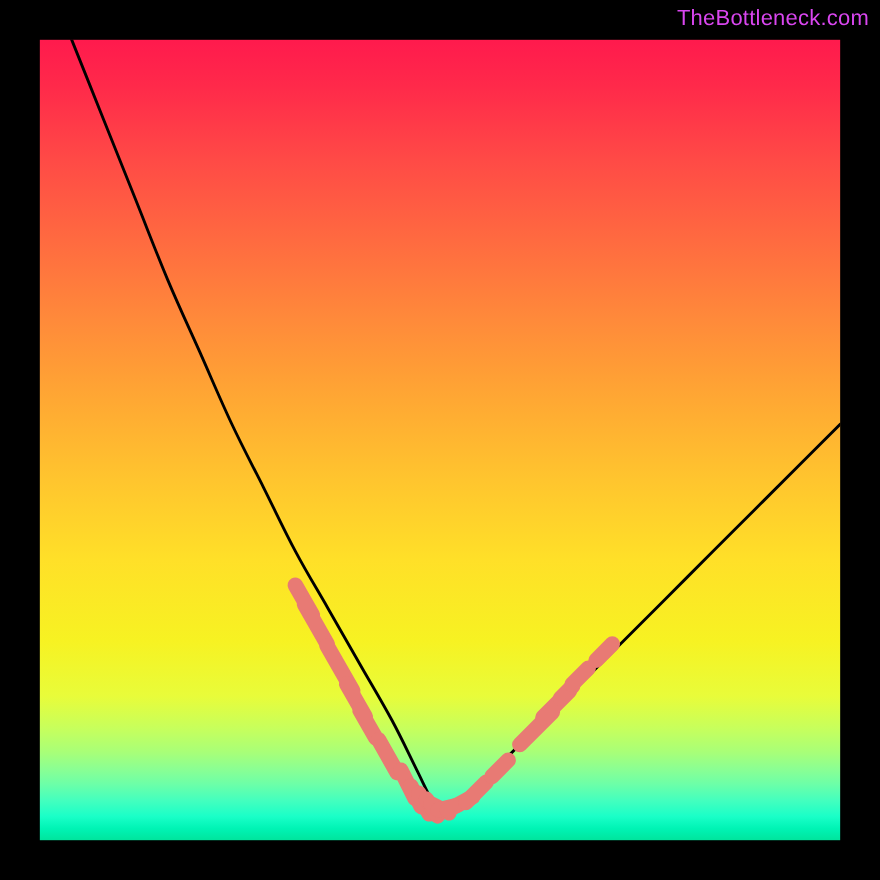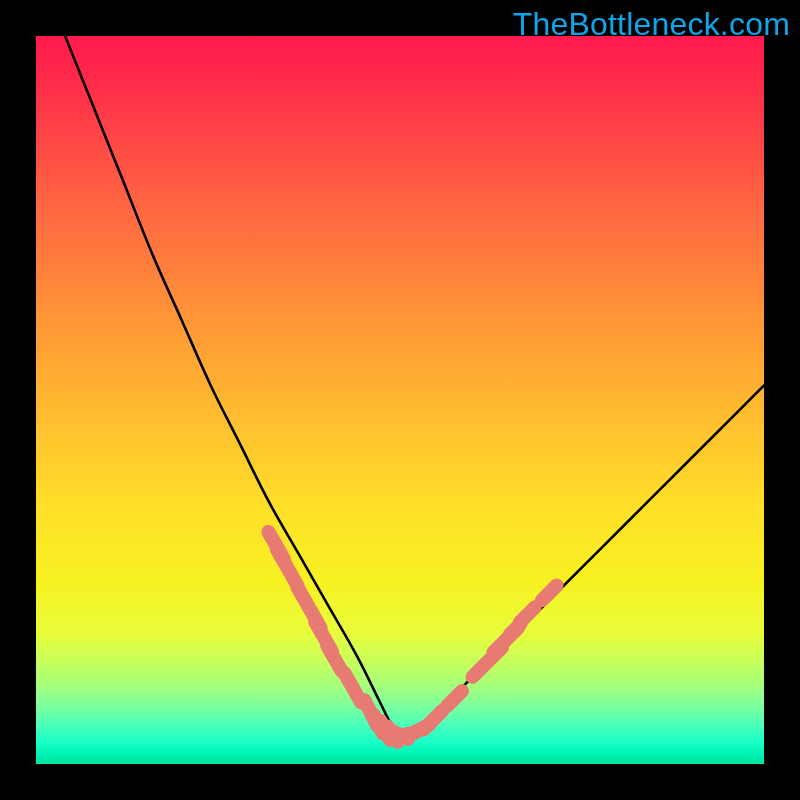--- a/index.html
+++ b/index.html
@@ -52,22 +52,22 @@
       #44ffbe 95%,
       #1affc8 97%,
       #00f4b5 98.5%,
       #00e49c 100%
     );
   }
   .watermark {
     position: absolute;
     top: 6px;
     right: 10px;
-    color: #0ea5e9;
-    font-size: 32px;
+    color: #d946ef;
+    font-size: 20px;
     font-weight: 500;
     letter-spacing: 0.2px;
     user-select: none;
   }
   svg.curve {
     position: absolute;
     left: 0;
     top: 0;
     width: 728px;
     height: 728px;

